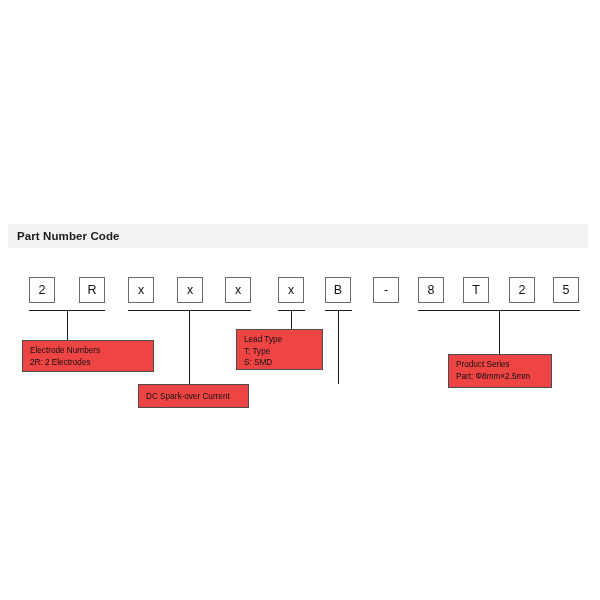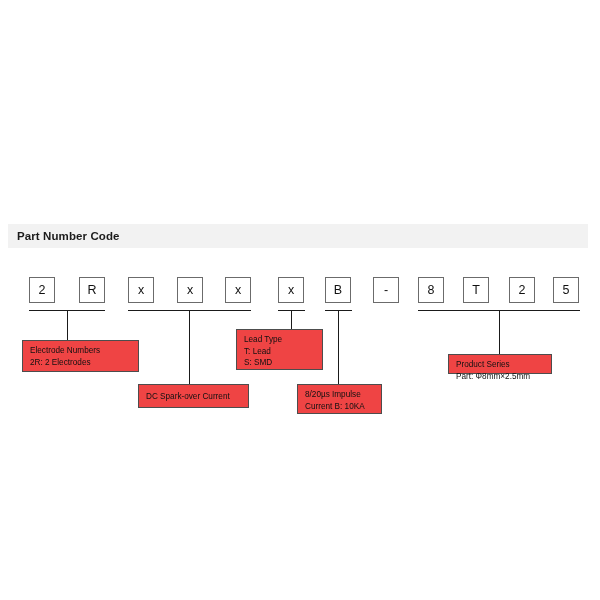--- a/index.html
+++ b/index.html
@@ -112,38 +112,34 @@
 
   <div class="hline" style="left:278px; top:272px; width:27px;"></div>
   <div class="vline" style="left:291px; top:272px; height:19px;"></div>
 
   <div class="hline" style="left:325px; top:272px; width:27px;"></div>
   <div class="vline" style="left:338px; top:272px; height:74px;"></div>
 
   <div class="hline" style="left:418px; top:272px; width:162px;"></div>
   <div class="vline" style="left:499px; top:272px; height:44px;"></div>
 
-  <div class="callout" style="left:22px; top:302px; width:117px; height:32px;">
+  <div class="callout" style="left:22px; top:302px; width:132px; height:32px;">
     <span class="ln">Electrode Numbers</span>
     <span class="ln">2R: 2 Electrodes</span>
   </div>
 
   <div class="callout" style="left:138px; top:346px; width:111px; height:24px; padding-top:6px;">
     <span class="ln">DC Spark-over Current</span>
   </div>
 
   <div class="callout" style="left:236px; top:291px; width:87px; height:41px;">
     <span class="ln">Lead Type</span>
-    <span class="ln">T: Lead</span>
+    <span class="ln">T: Type</span>
     <span class="ln">S: SMD</span>
   </div>
 
-  <div class="callout" style="left:297px; top:346px; width:85px; height:30px;">
-    <span class="ln">8/20µs Impulse</span>
-    <span class="ln">Current   B: 10KA</span>
-  </div>
 
-  <div class="callout" style="left:448px; top:316px; width:104px; height:20px;">
+  <div class="callout" style="left:448px; top:316px; width:104px; height:34px;">
     <span class="ln">Product Series</span>
     <span class="ln">Part: Φ8mm×2.5mm</span>
   </div>
 
 </div>
 
 </body></html>

